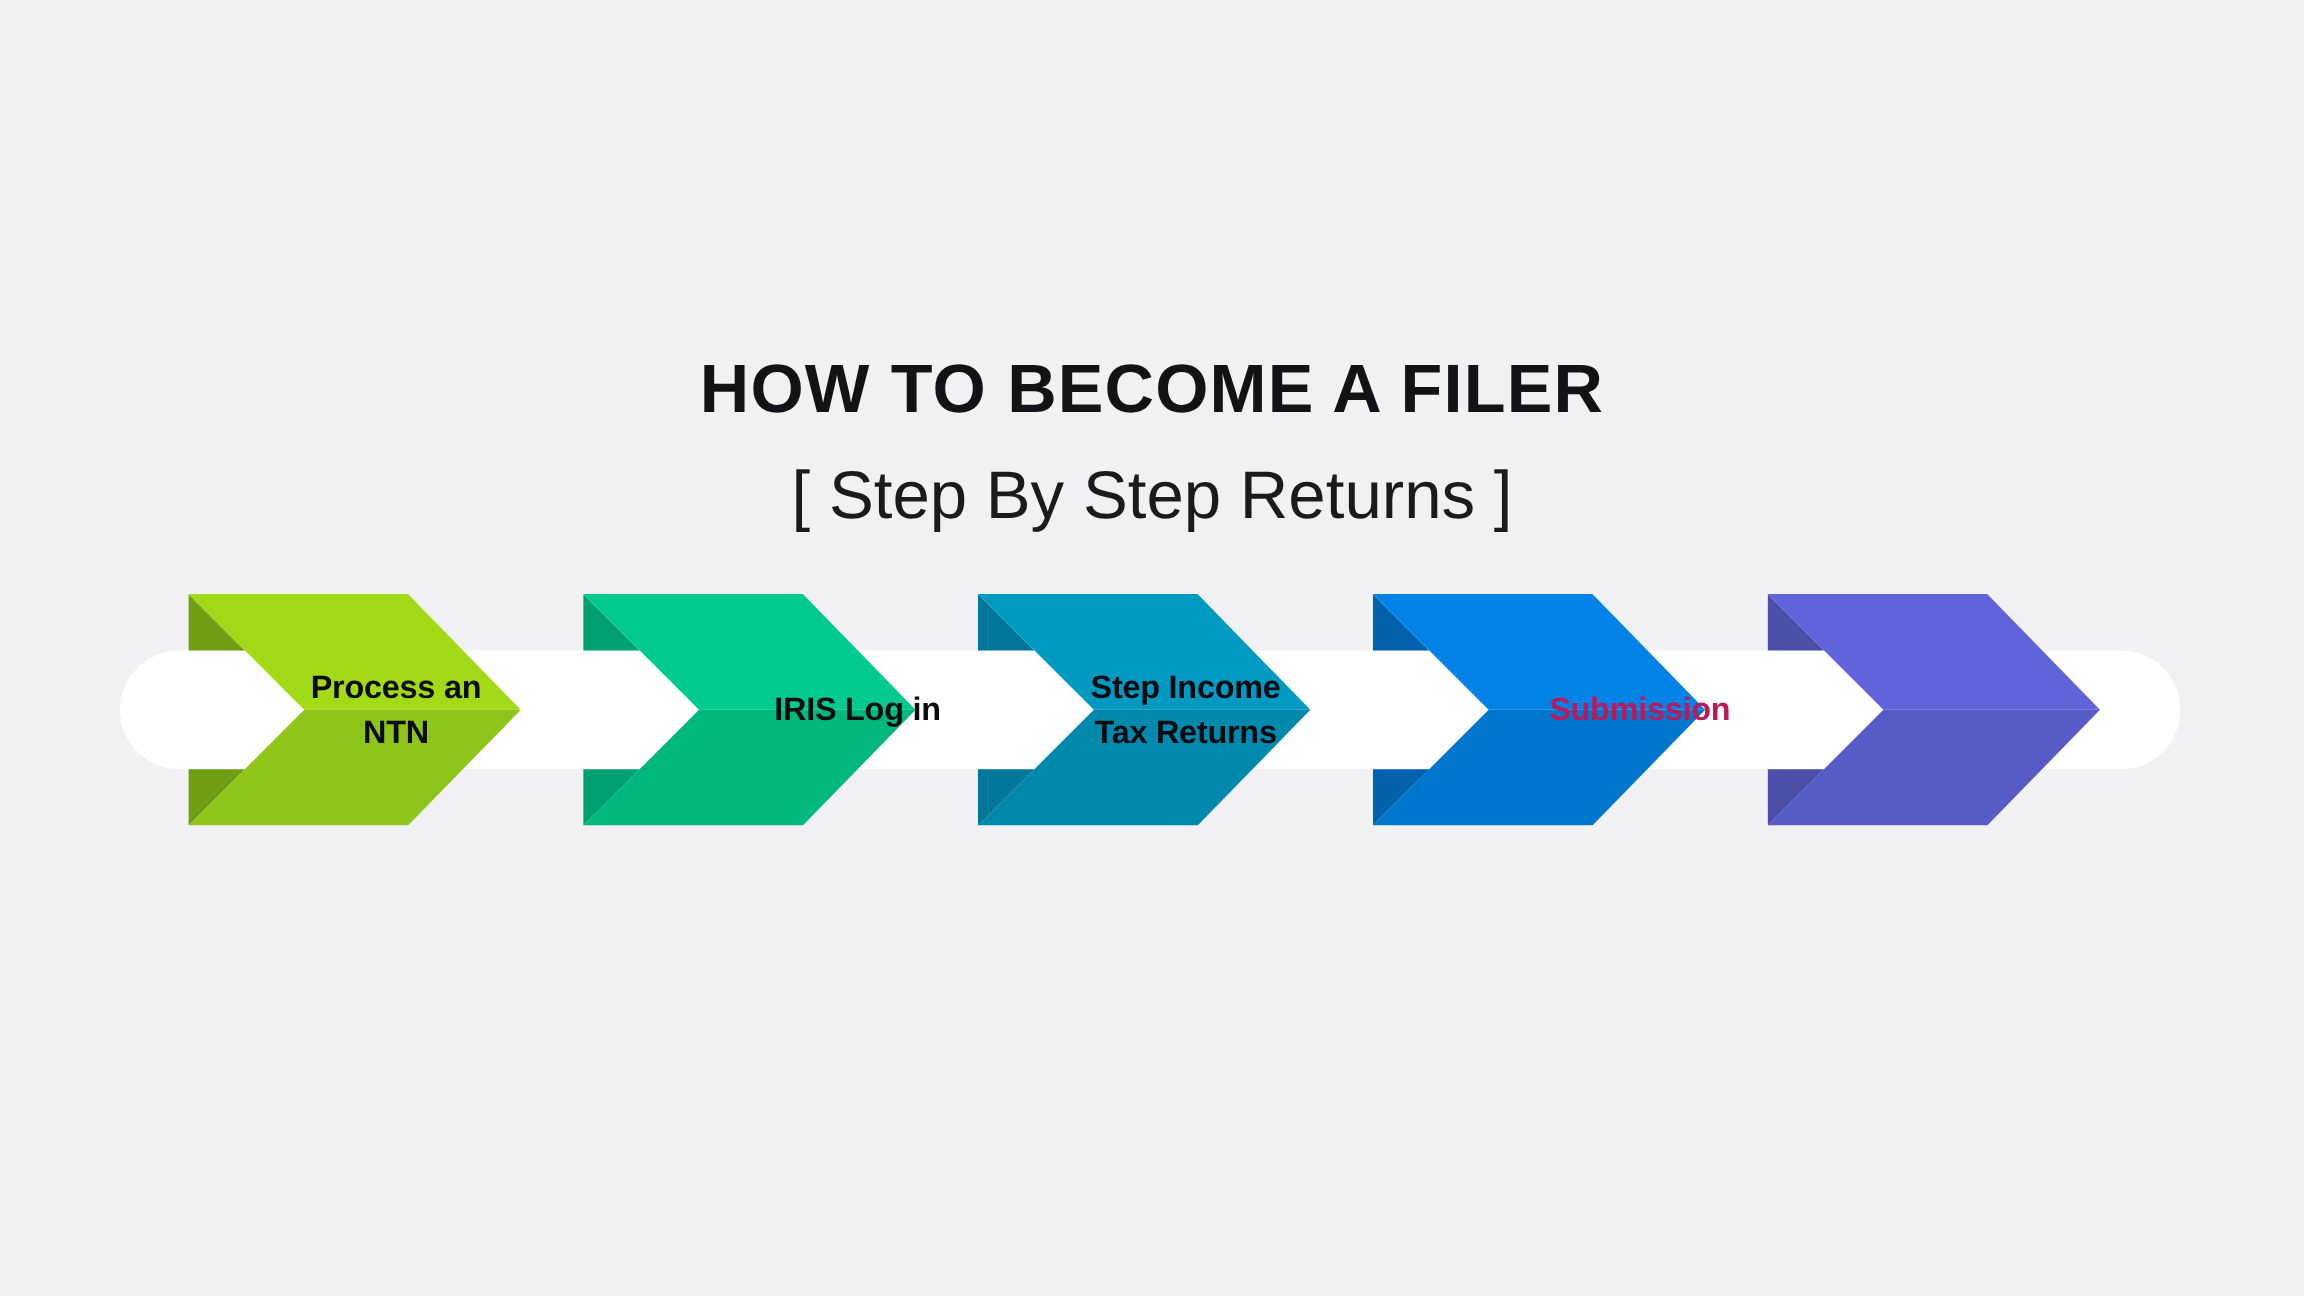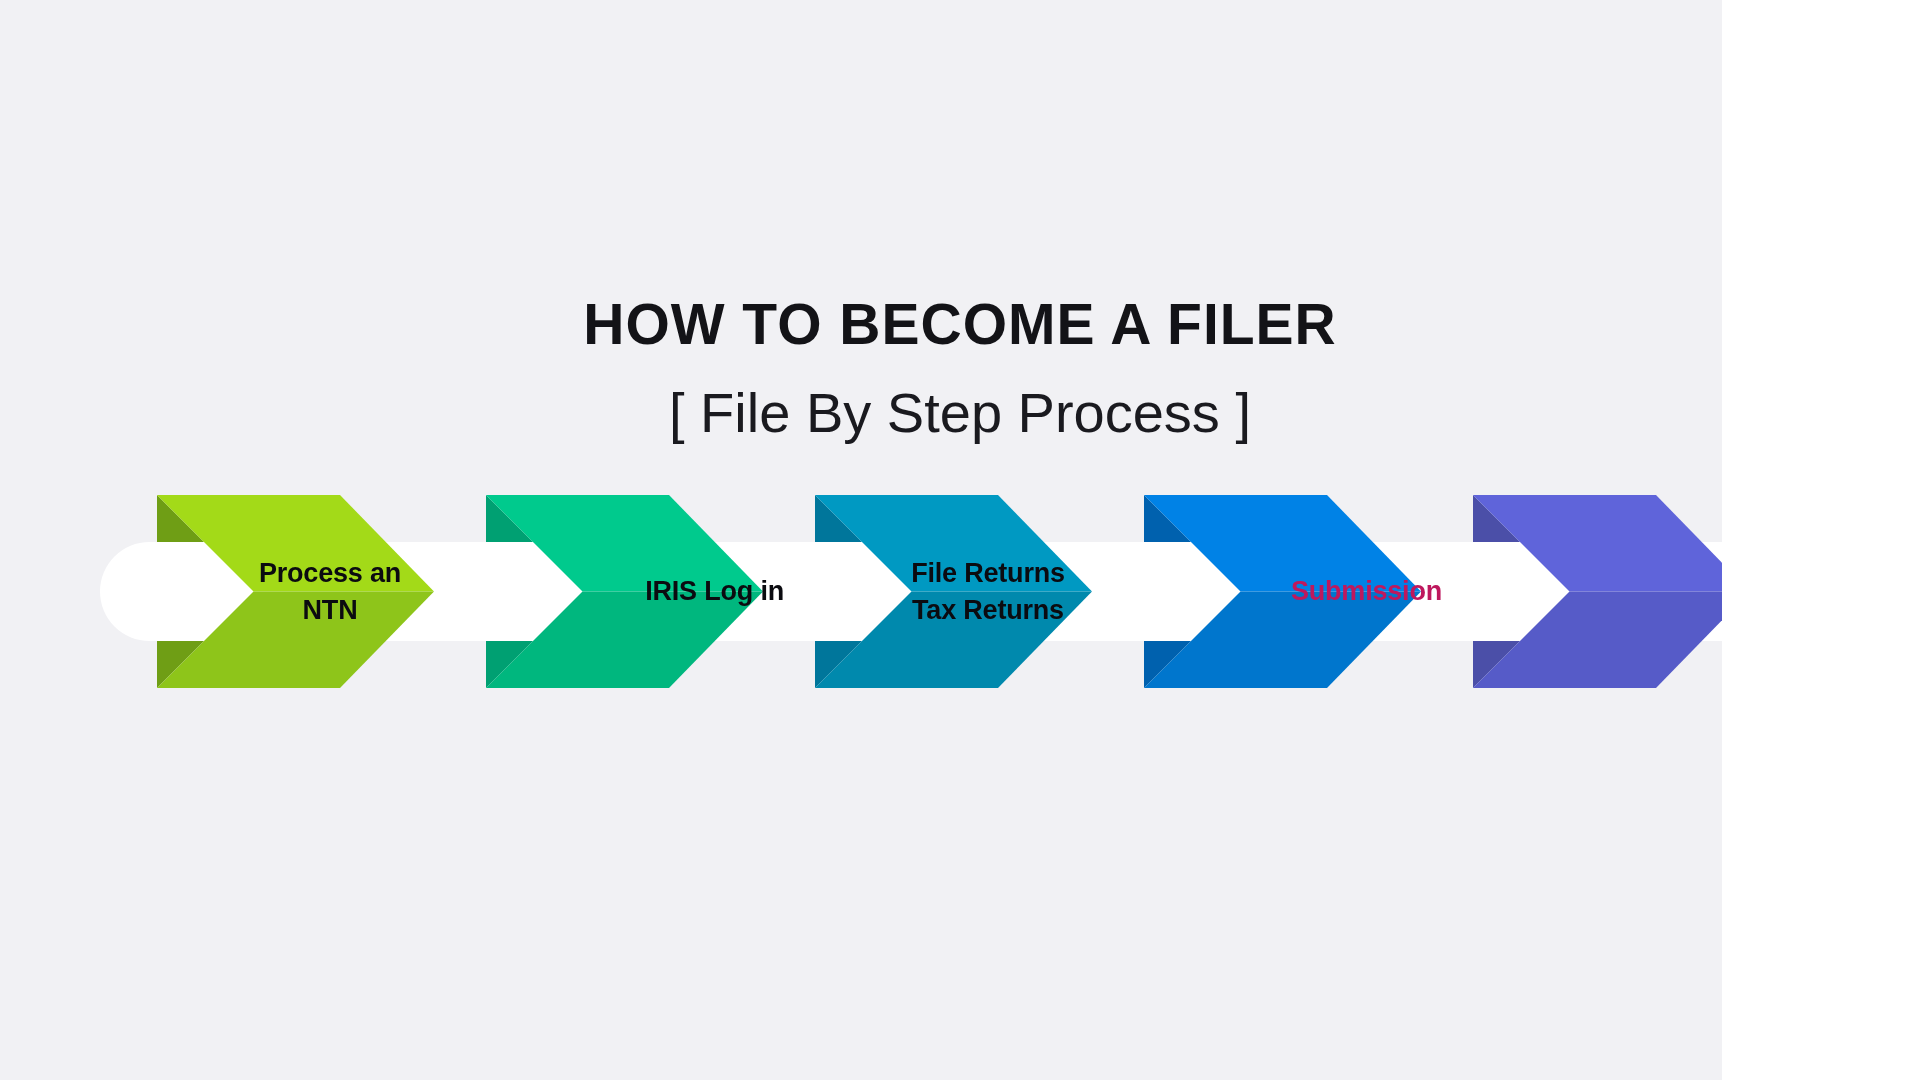--- a/index.html
+++ b/index.html
@@ -1,21 +1,21 @@
 <!DOCTYPE html>
 <html><head>
 <meta charset="utf-8">
 <style>
   html, body {
     margin: 0;
     padding: 0;
   }
   .canvas {
     position: relative;
-    width: 1722px;
+    width: 1920px;
     height: 1080px;
     background: #F1F1F4;
     overflow: hidden;
     font-family: "Liberation Sans", sans-serif;
     text-decoration: underline;
   }
   .title {
     position: absolute;
     top: 296px;
     left: 0;
@@ -76,21 +76,21 @@
     line-height: 37px;
     letter-spacing: -0.2px;
     color: #0B0B10;
   }
 </style>
 </head>
 <body>
 
 <div class="canvas" style="background: rgb(241, 241, 244);">
   <div class="title">HOW TO BECOME A FILER</div>
-  <div class="subtitle">[ File By Step Process ]</div>
+  <div class="subtitle">[ Step By Step Returns ]</div>
   <div class="track" style="background: rgb(255, 255, 255);"></div>
   <div id="steps">
   <div class="step" style="left: 157px;">
     <svg class="arrow-svg" viewBox="0 0 277 193" xmlns="http://www.w3.org/2000/svg">
       <polygon class="fold-top" points="0,0 47,47 0,47" fill="#6F9E15"></polygon>
       <polygon class="fold-bottom" points="0,146 47,146 0,193" fill="#6F9E15"></polygon>
       <polygon class="body-top" points="0,0 183,0 277,96.5 96.5,96.5" fill="#A3DA18"></polygon>
       <polygon class="body-bottom" points="0,193 183,193 277,96.5 96.5,96.5" fill="#8EC51A"></polygon>
     </svg>
     <div class="step-label" style="color: rgb(11, 11, 16);">
@@ -112,21 +112,21 @@
   </div>
 
   <div class="step" style="left: 815px;">
     <svg class="arrow-svg" viewBox="0 0 277 193" xmlns="http://www.w3.org/2000/svg">
       <polygon class="fold-top" points="0,0 47,47 0,47" fill="#00769B"></polygon>
       <polygon class="fold-bottom" points="0,146 47,146 0,193" fill="#00769B"></polygon>
       <polygon class="body-top" points="0,0 183,0 277,96.5 96.5,96.5" fill="#0099C2"></polygon>
       <polygon class="body-bottom" points="0,193 183,193 277,96.5 96.5,96.5" fill="#0089AD"></polygon>
     </svg>
     <div class="step-label" style="color: rgb(11, 11, 16);">
-          <div>File Returns</div>
+          <div>Step Income</div>
           <div>Tax Returns</div>
         </div>
   </div>
 
   <div class="step" style="left: 1144px;">
     <svg class="arrow-svg" viewBox="0 0 277 193" xmlns="http://www.w3.org/2000/svg">
       <polygon class="fold-top" points="0,0 47,47 0,47" fill="#0061AE"></polygon>
       <polygon class="fold-bottom" points="0,146 47,146 0,193" fill="#0061AE"></polygon>
       <polygon class="body-top" points="0,0 183,0 277,96.5 96.5,96.5" fill="#0082E6"></polygon>
       <polygon class="body-bottom" points="0,193 183,193 277,96.5 96.5,96.5" fill="#0076CD"></polygon>

